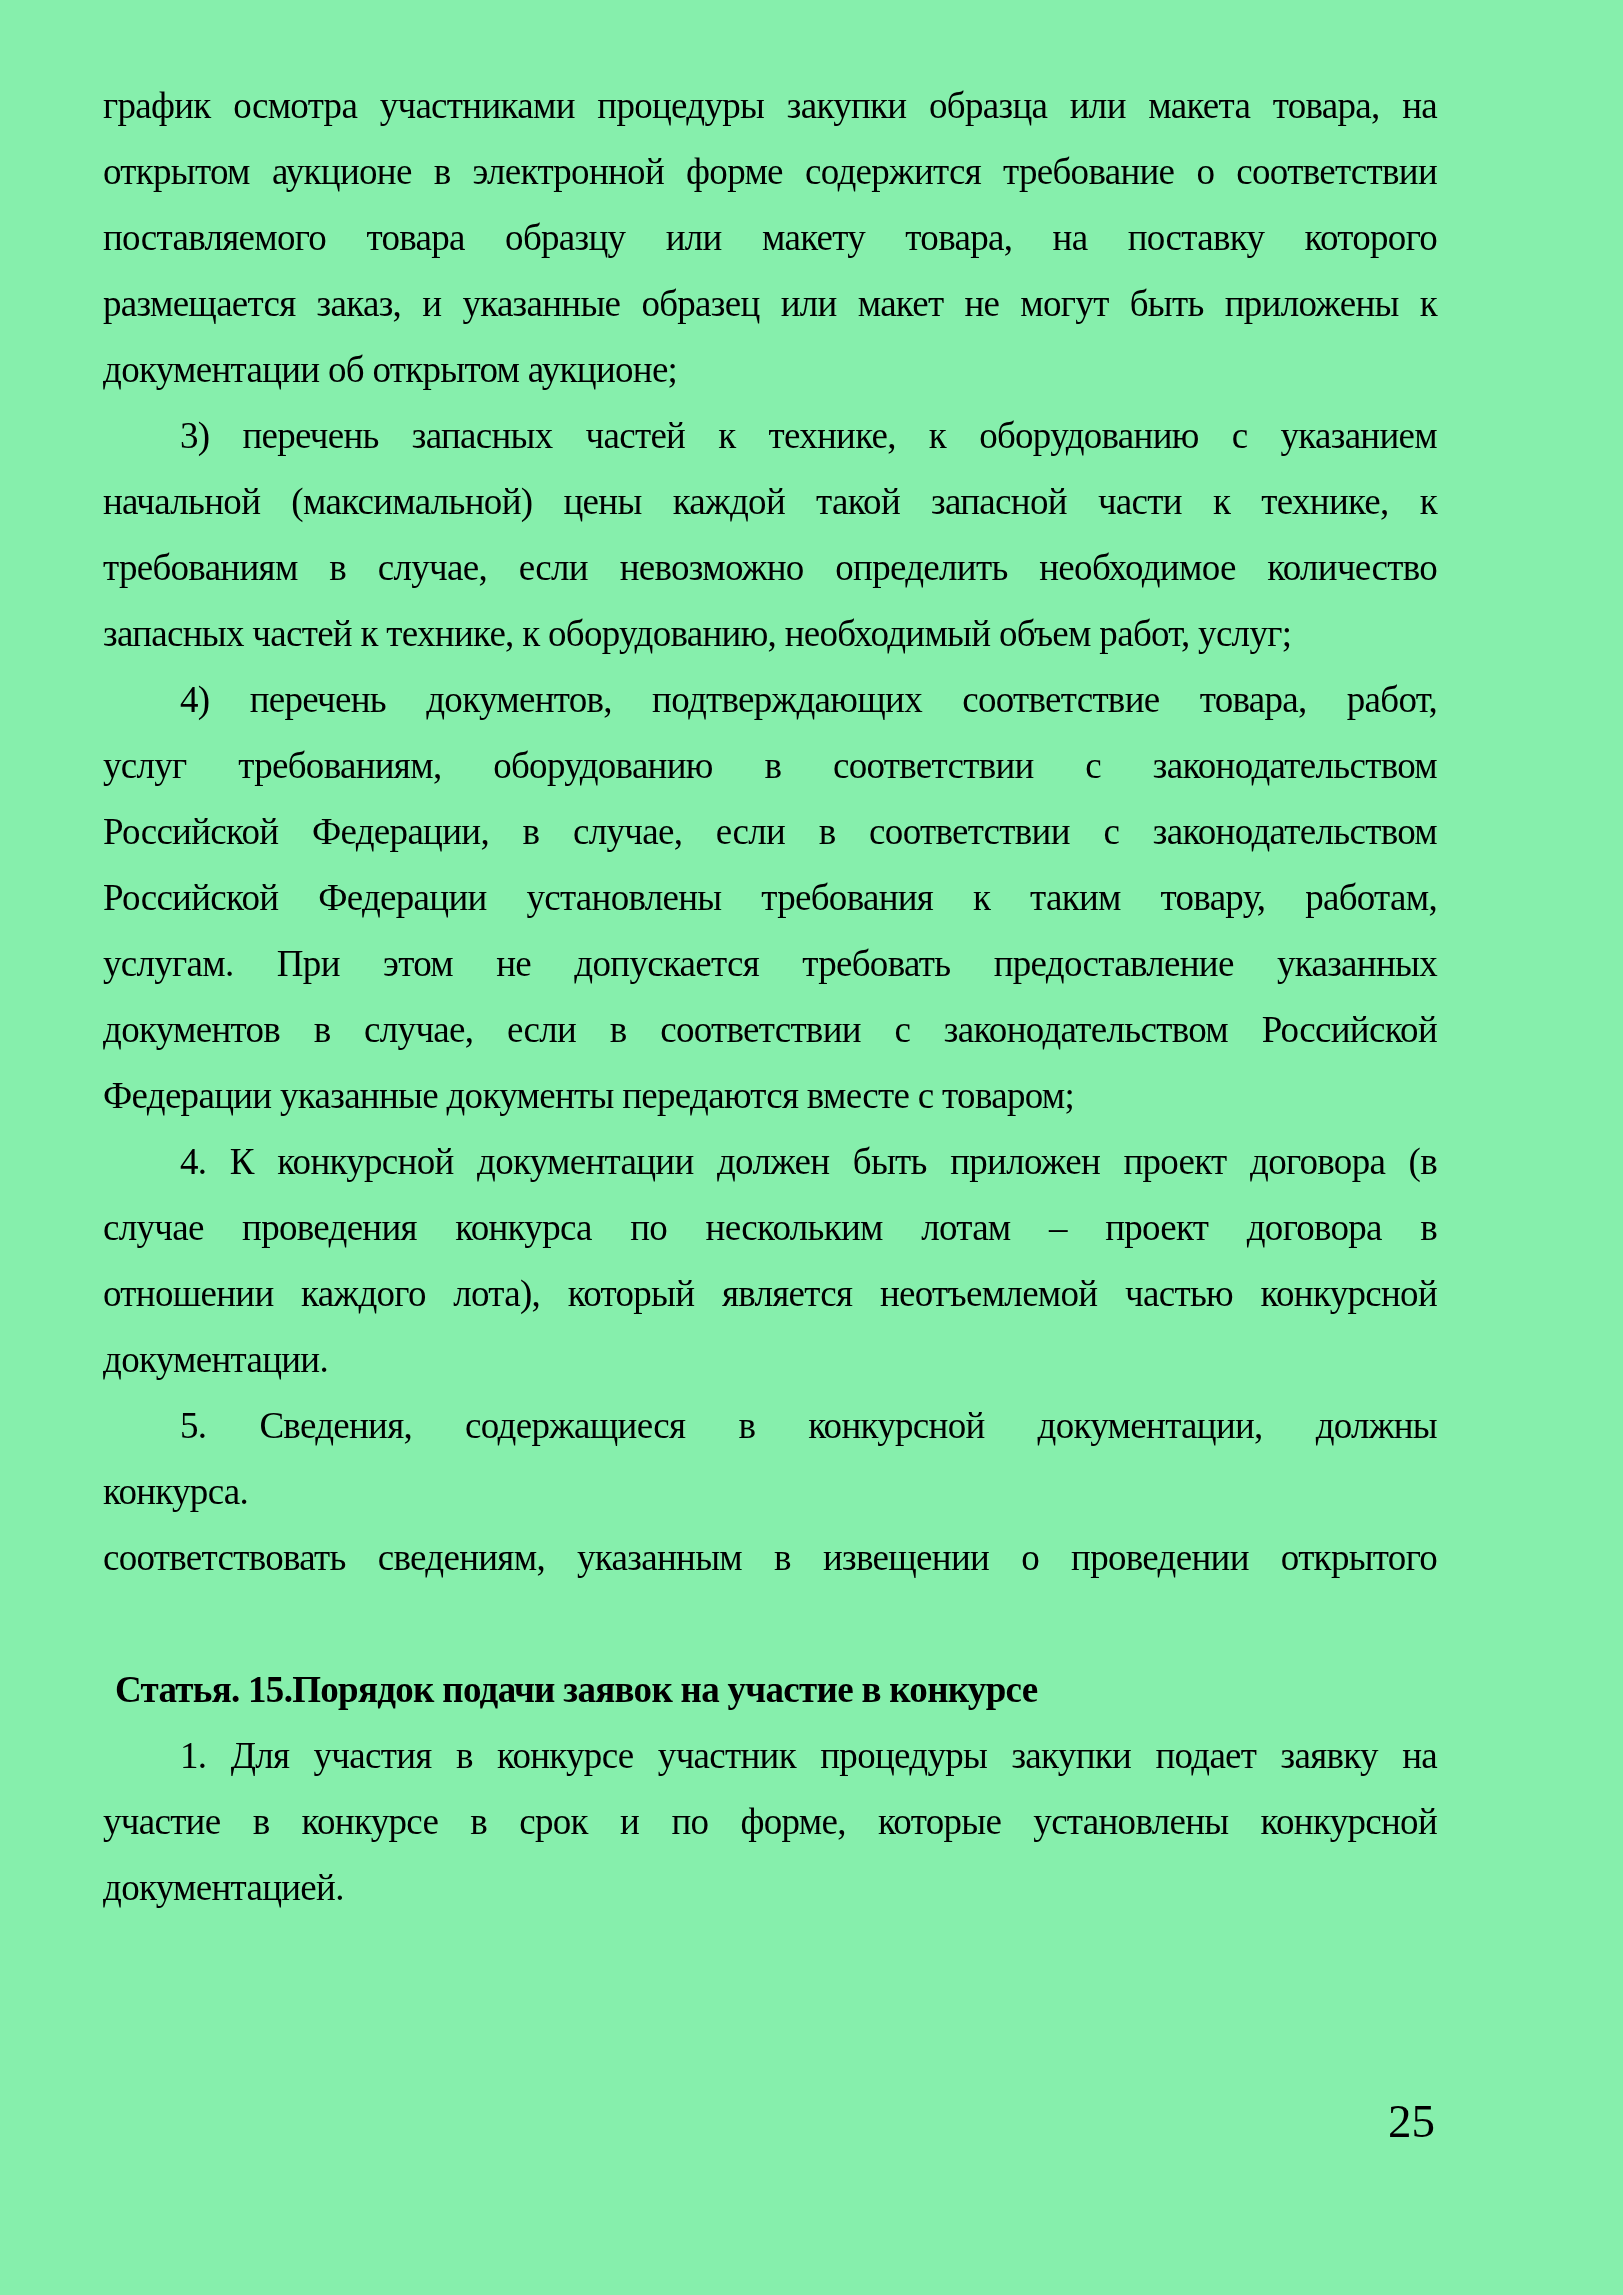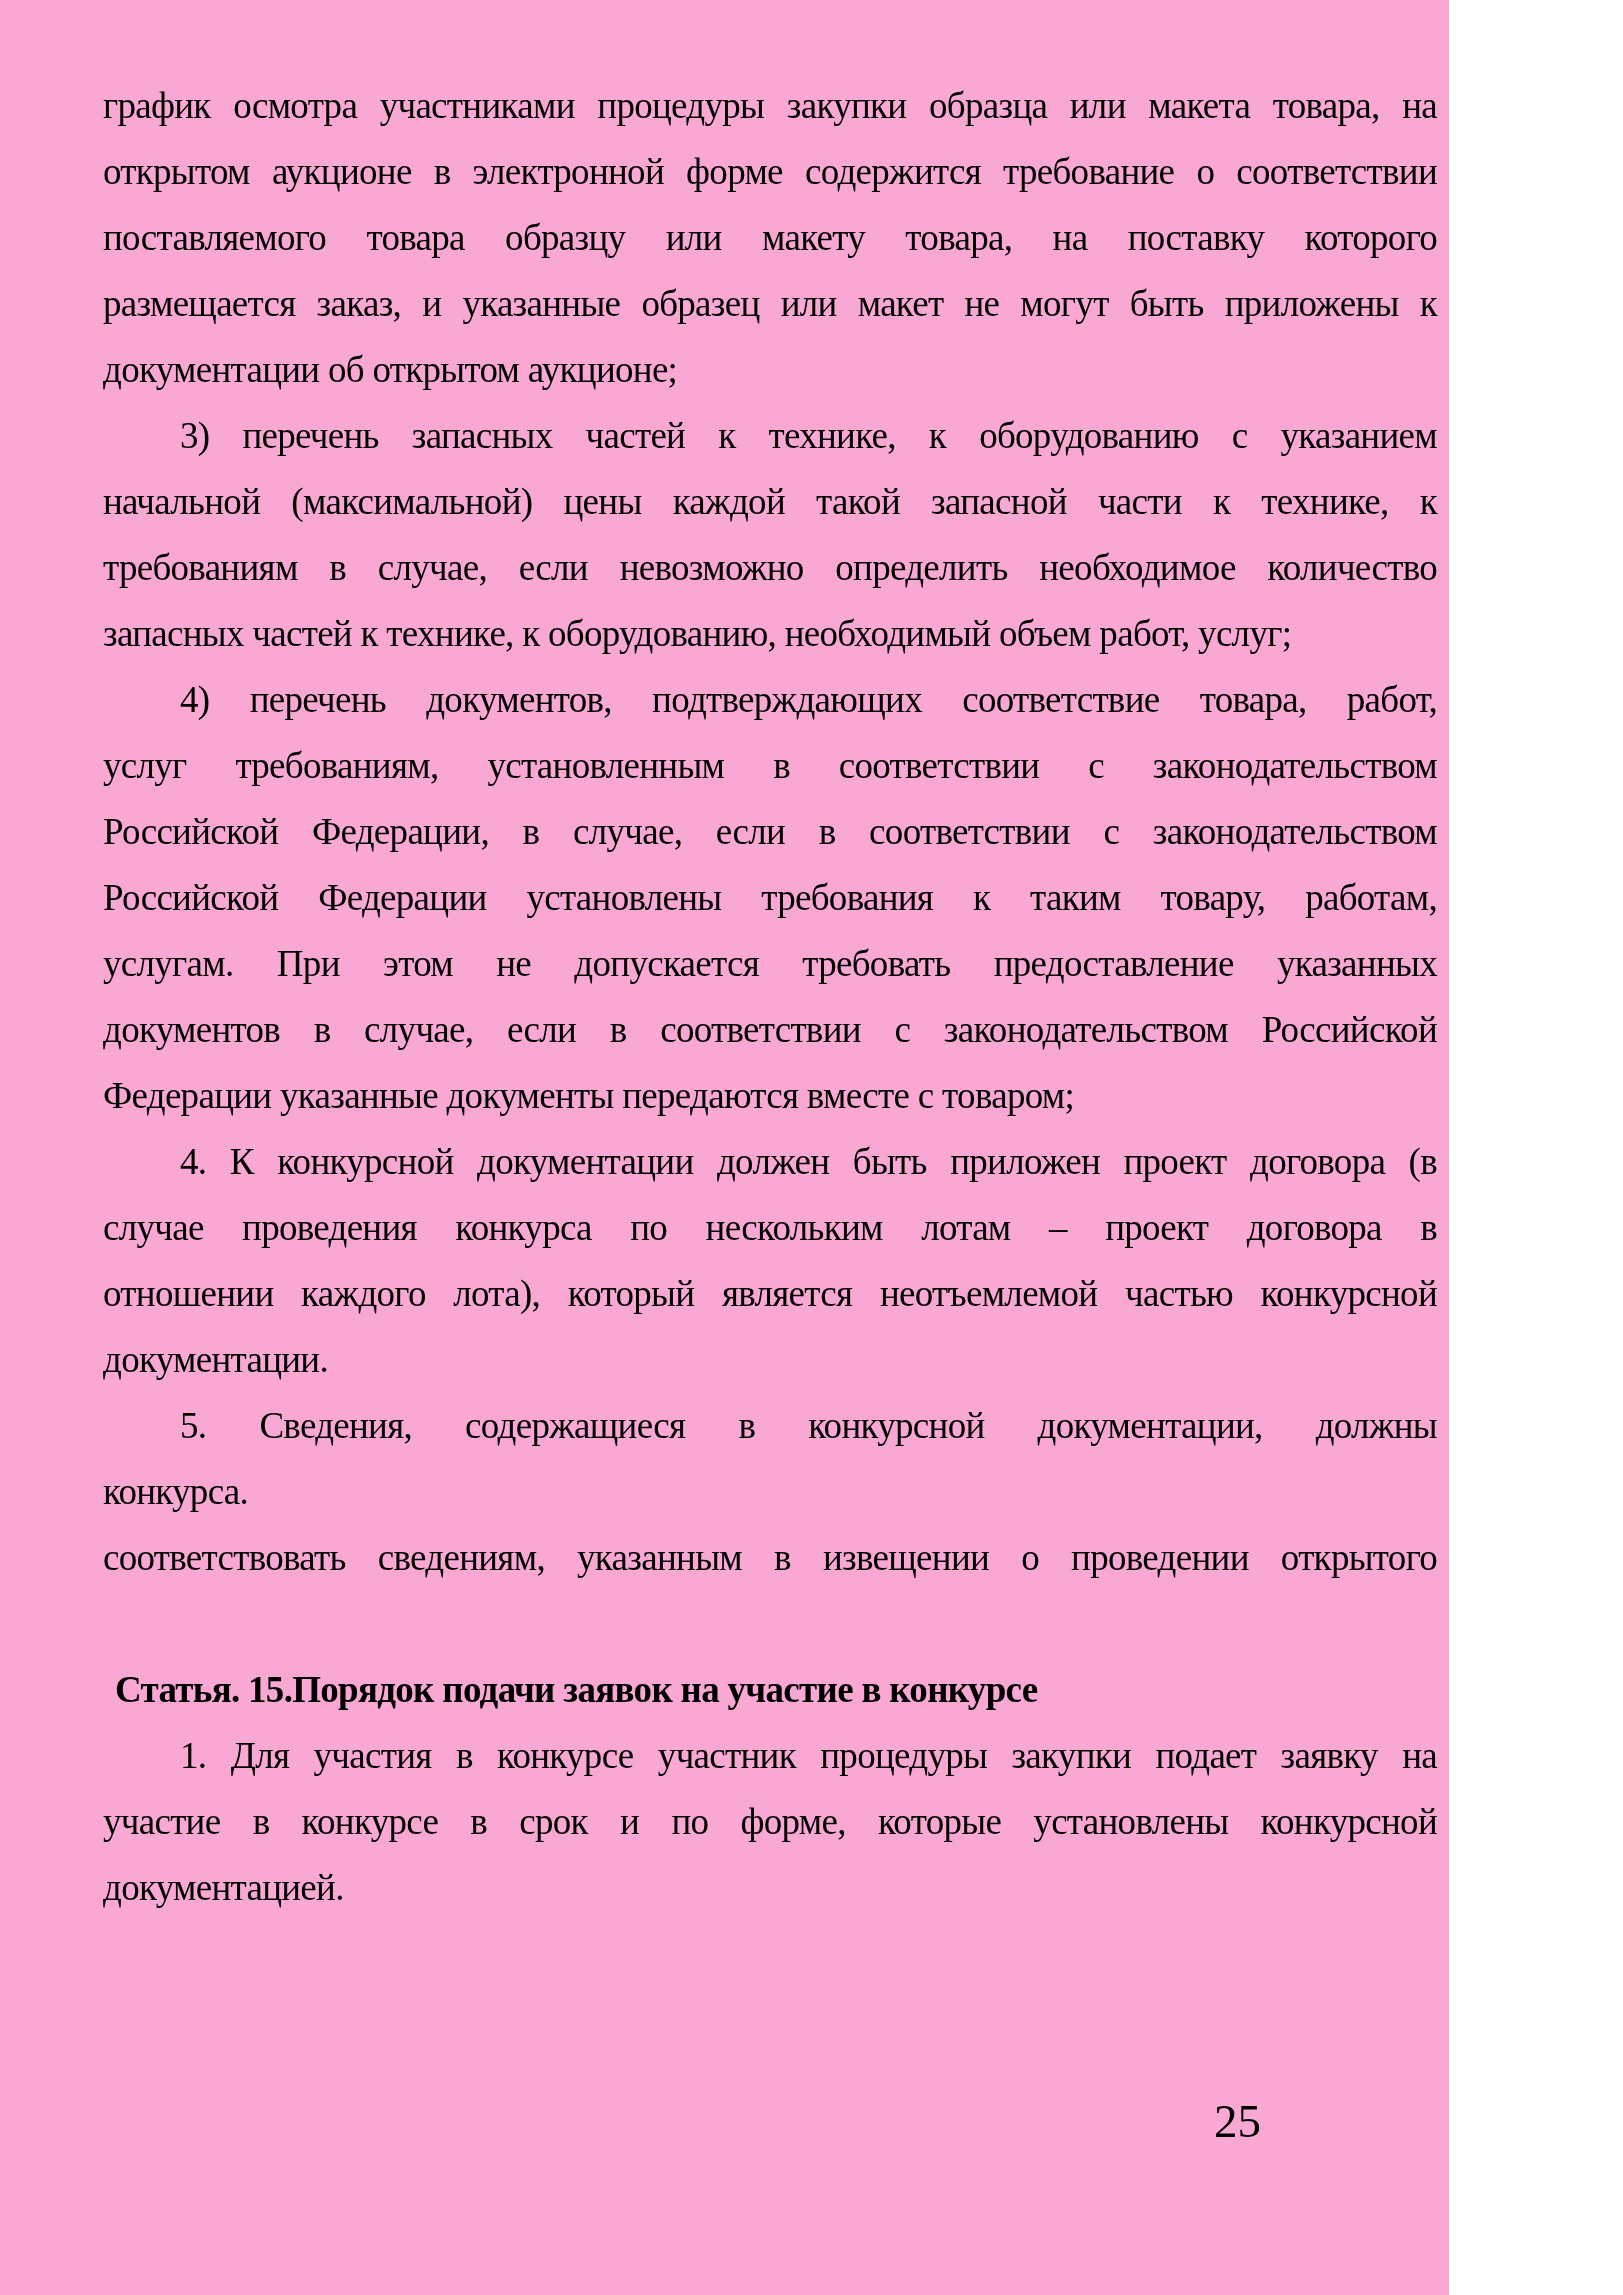--- a/index.html
+++ b/index.html
@@ -2,23 +2,23 @@
 <html lang="ru" style="font-size:10.5px"><head>
 <meta charset="utf-8">
 <style>
   html, body {
     margin: 0;
     padding: 0;
     background: #ffffff;
   }
   .page {
     position: relative;
-    width: 1449px;
+    width: 1623px;
     height: 2295px;
-    background: #f9a8d4;
+    background: #86efac;
     color: #000000;
     font-family: "Liberation Serif", "DejaVu Serif", serif;
     overflow: hidden;
   }
   .text-block {
     position: absolute;
     left: 103px;
     top: 73px;
     width: 1334px;
   }
@@ -70,21 +70,21 @@
         <div class="line para-last">документации об открытом аукционе;</div>
       </div>
       <div class="paragraph">
         <div class="line indented">3) перечень запасных частей к технике, к оборудованию с указанием</div>
         <div class="line">начальной (максимальной) цены каждой такой запасной части к технике, к</div>
         <div class="line">требованиям в случае, если невозможно определить необходимое количество</div>
         <div class="line para-last">запасных частей к технике, к оборудованию, необходимый объем работ, услуг;</div>
       </div>
       <div class="paragraph">
         <div class="line indented">4) перечень документов, подтверждающих соответствие товара, работ,</div>
-        <div class="line">услуг требованиям, установленным в соответствии с законодательством</div>
+        <div class="line">услуг требованиям, оборудованию в соответствии с законодательством</div>
         <div class="line">Российской Федерации, в случае, если в соответствии с законодательством</div>
         <div class="line">Российской Федерации установлены требования к таким товару, работам,</div>
         <div class="line">услугам. При этом не допускается требовать предоставление указанных</div>
         <div class="line">документов в случае, если в соответствии с законодательством Российской</div>
         <div class="line para-last">Федерации указанные документы передаются вместе с товаром;</div>
       </div>
       <div class="paragraph">
         <div class="line indented">4. К конкурсной документации должен быть приложен проект договора (в</div>
         <div class="line">случае проведения конкурса по нескольким лотам – проект договора в</div>
         <div class="line">отношении каждого лота), который является неотъемлемой частью конкурсной</div>

